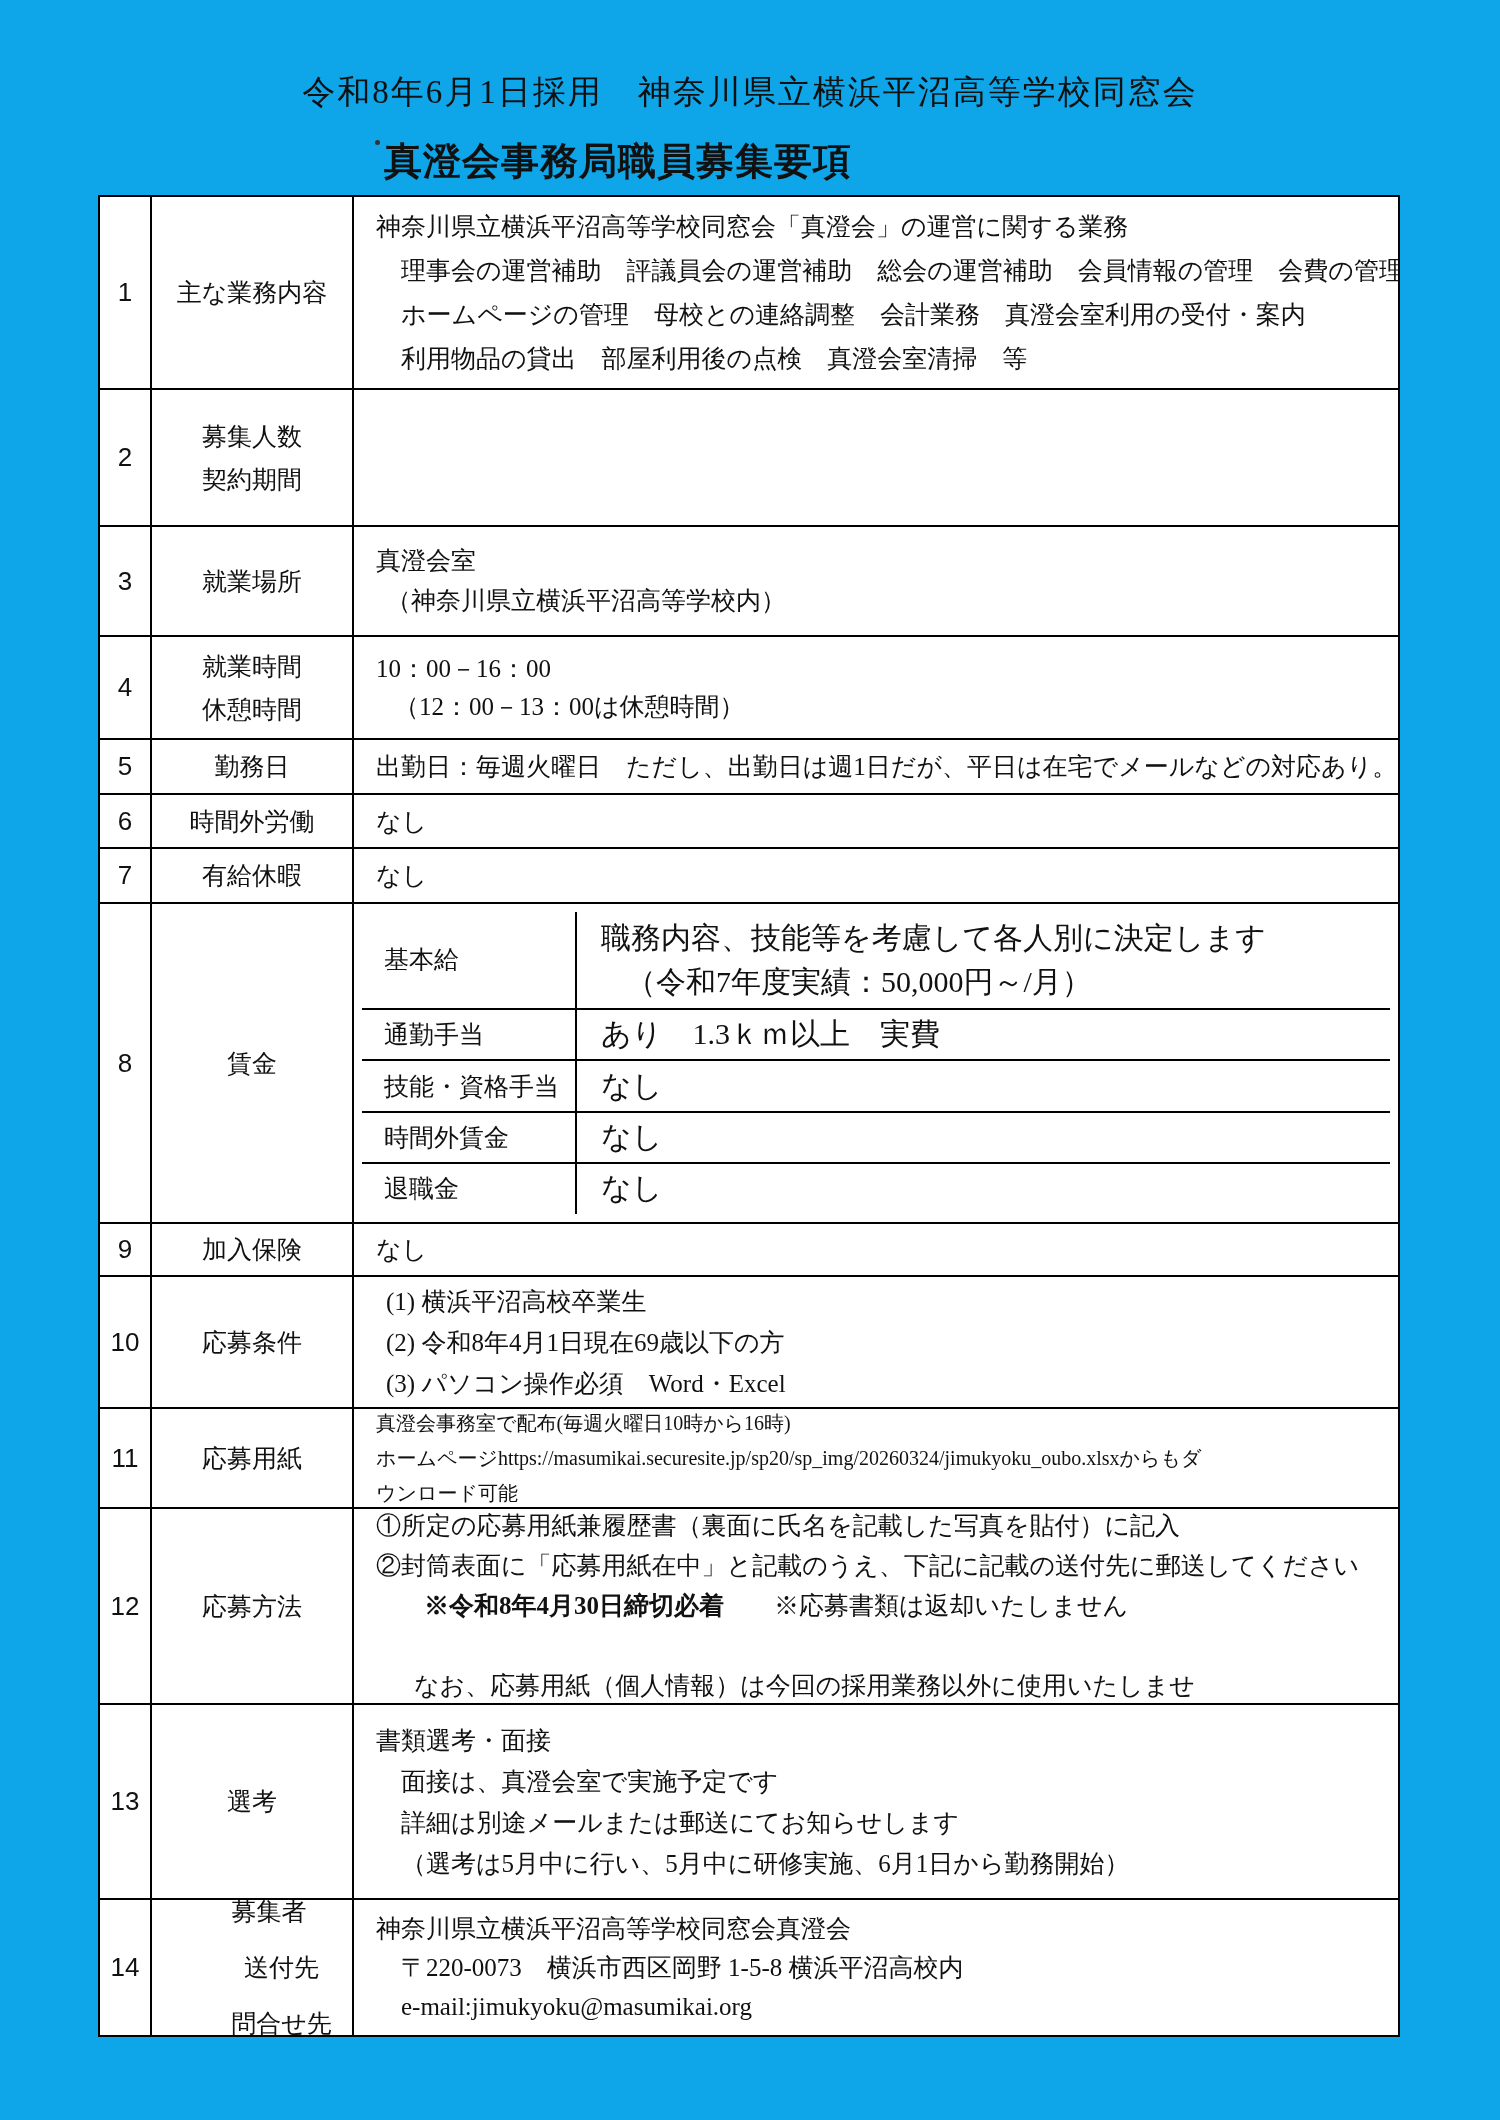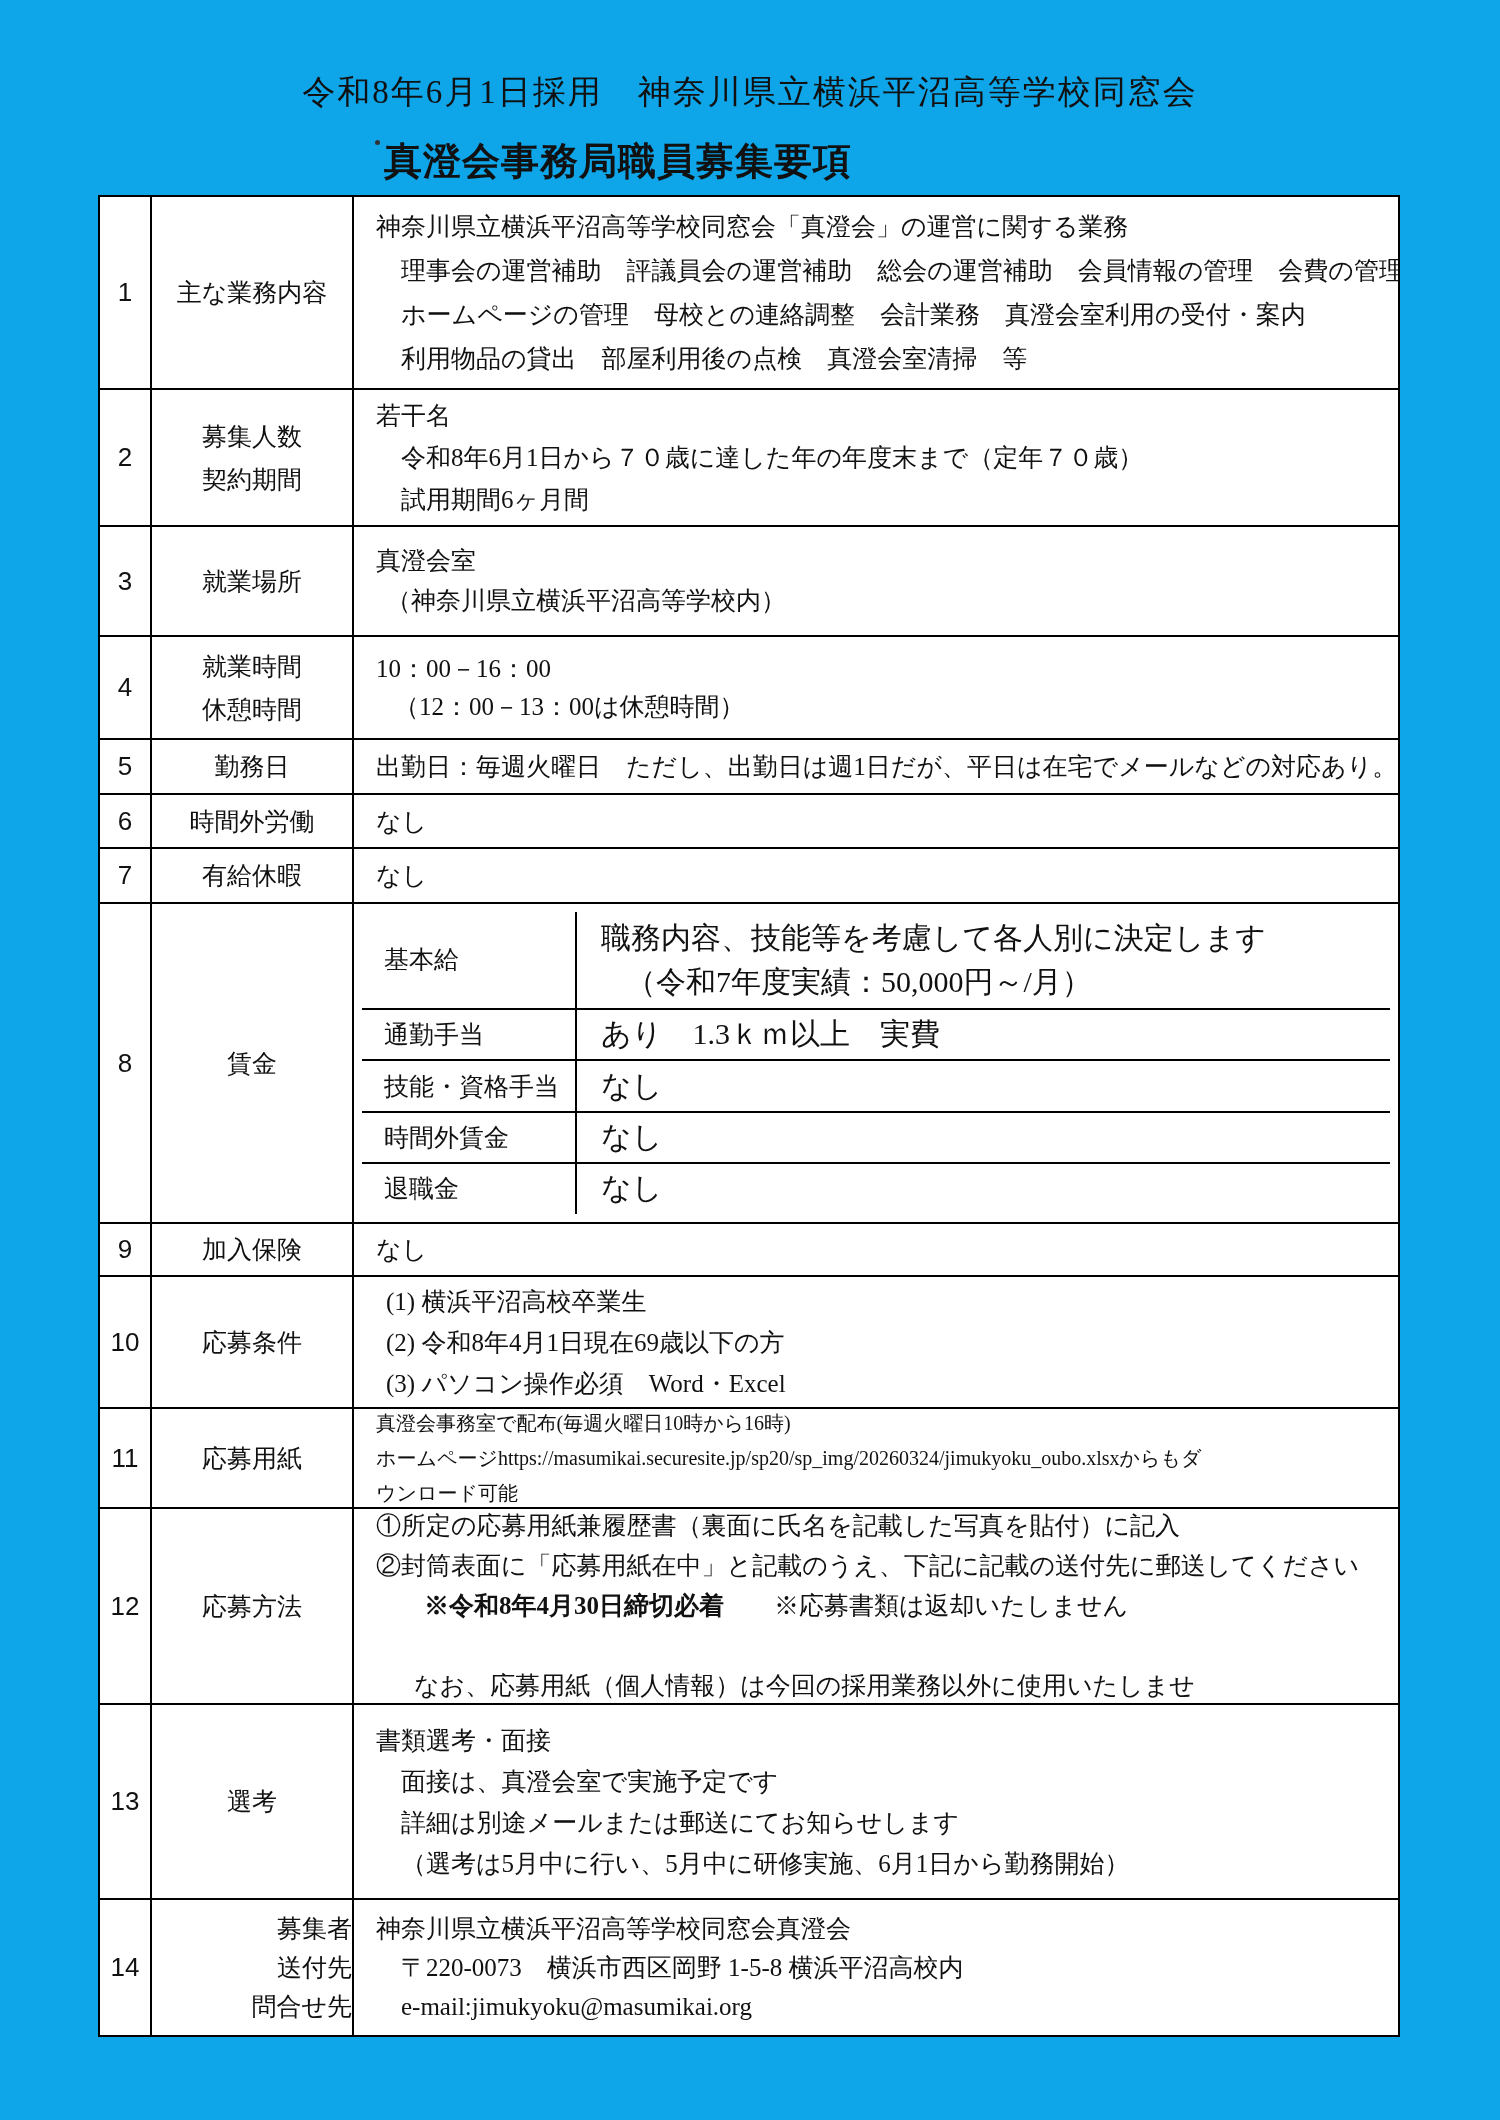--- a/index.html
+++ b/index.html
@@ -20,21 +20,21 @@
                border:2px solid #000; background:#fff; }
   .row { display:flex; border-bottom:2px solid #000; overflow:hidden; }
   .row:last-child { border-bottom:none; }
 
   .c-num { width:52px; border-right:2px solid #000; flex:0 0 auto;
            display:flex; align-items:center; justify-content:center;
            font-family:"Liberation Sans","DejaVu Sans",sans-serif; font-size:26px; }
   .c-label { width:202px; border-right:2px solid #000; flex:0 0 auto;
              display:flex; flex-direction:column; align-items:center; justify-content:center;
              font-size:25px; line-height:43px; text-align:center; }
-  .c-label.left { align-items:flex-end; padding-left:34px; line-height:39px; }
+  .c-label.left { align-items:center; padding-left:34px; line-height:39px;gap:17px; }
   .c-content { flex:1 1 auto; display:flex; flex-direction:column; justify-content:center;
                padding-left:22px; font-size:25px; overflow:hidden; }
   .line { white-space:nowrap; }
 
   .lh44 .line { line-height:44px; }
   .lh42 .line { line-height:42px; }
   .lh41 .line { line-height:41px; }
   .lh40 .line { line-height:40px; }
   .lh39 .line { line-height:39px; }
   .lh38 .line { line-height:38px; }
@@ -83,25 +83,20 @@
     </div>
 
     <div class="row" style="height:137px">
       <div class="c-num">
           <span>2</span>
         </div>
       <div class="c-label">
         <div>募集人数</div>
         <div>契約期間</div>
       </div>
-      <div class="c-content lh42">
-        <div class="line">若干名</div>
-        <div class="line ind25">令和8年6月1日から７０歳に達した年の年度末まで（定年７０歳）</div>
-        <div class="line ind25">試用期間6ヶ月間</div>
-      </div>
     </div>
 
     <div class="row" style="height:110px">
       <div class="c-num">
           <span>3</span>
         </div>
       <div class="c-label">
         <div>就業場所</div>
       </div>
       <div class="c-content lh40">

